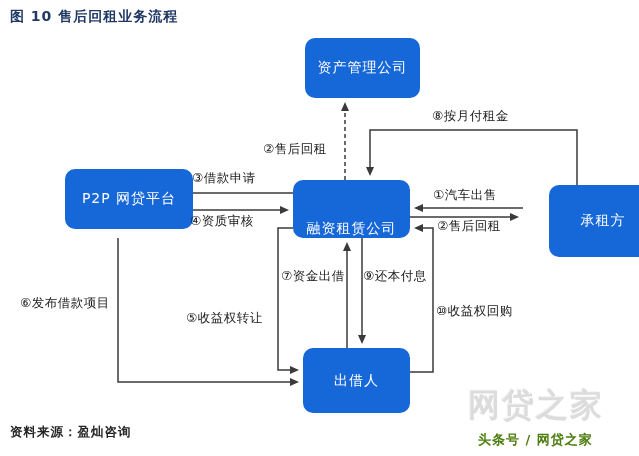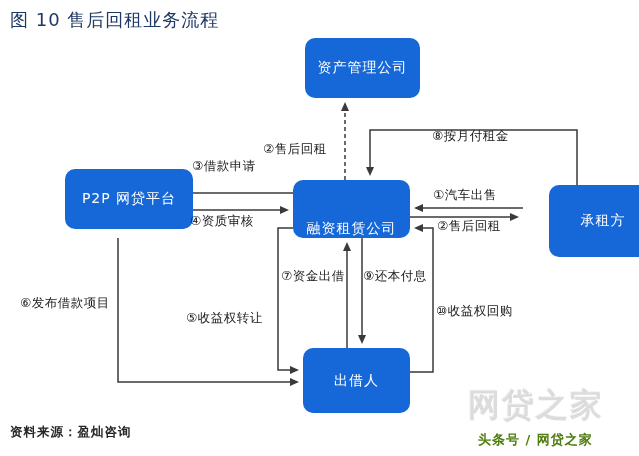--- a/index.html
+++ b/index.html
@@ -1,43 +1,43 @@
 <!DOCTYPE html>
 <html><head>
 <meta charset="utf-8">
 <style>
   html,body{margin:0;padding:0;background:#ffffff;}
   .canvas{
     position:relative;width:639px;height:456px;background:#ffffff;overflow:hidden;
     font-family:"DejaVu Sans","Liberation Sans",sans-serif;
   }
   .title{
-    position:absolute;left:10px;top:8px;font-size:18px;font-weight:normal;
+    position:absolute;left:10px;top:8px;font-size:14px;font-weight:bold;
     color:#1f3864;letter-spacing:1px;
   }
   .source{
     position:absolute;left:10px;top:424px;font-size:12.5px;font-weight:bold;
     color:#262626;letter-spacing:1px;
   }
   .node{
     position:absolute;background:#1667d8;border-radius:10px;color:#ffffff;
     display:flex;align-items:center;justify-content:center;
     font-size:14px;letter-spacing:1px;box-sizing:border-box;
   }
   .node-asset{left:305px;top:38px;width:115px;height:60px;}
   .node-p2p{left:65px;top:169px;width:128px;height:60px;}
   .node-leasing{left:293px;top:180px;width:117px;height:58px;align-items:flex-end;}
   .node-lessee{left:549px;top:185px;width:108px;height:72px;font-family:Liberation Serif, serif;}
   .node-lender{left:303px;top:348px;width:107px;height:65px;}
   .edge-label{
     position:absolute;font-size:12.5px;color:#1a1a1a;white-space:nowrap;letter-spacing:0.5px;
   }
   .lbl-e3-pledge{left:263px;top:141px;}
-  .lbl-e8{left:432px;top:108px;margin-top:20px;}
-  .lbl-e3-loan{left:192px;top:158px;}
+  .lbl-e8{left:432px;top:108px;}
+  .lbl-e3-loan{left:192px;top:170px;}
   .lbl-e4{left:190px;top:213px;}
   .lbl-e1{left:433px;top:187px;}
   .lbl-e2{left:437px;top:218px;}
   .lbl-e7{left:281px;top:268px;}
   .lbl-e9{left:363px;top:268px;}
   .lbl-e5{left:186px;top:310px;}
   .lbl-e6{left:20px;top:295px;}
   .lbl-e10{left:436px;top:303px;}
   .connectors{position:absolute;left:0;top:0;width:639px;height:456px;}
   .wm-big{

